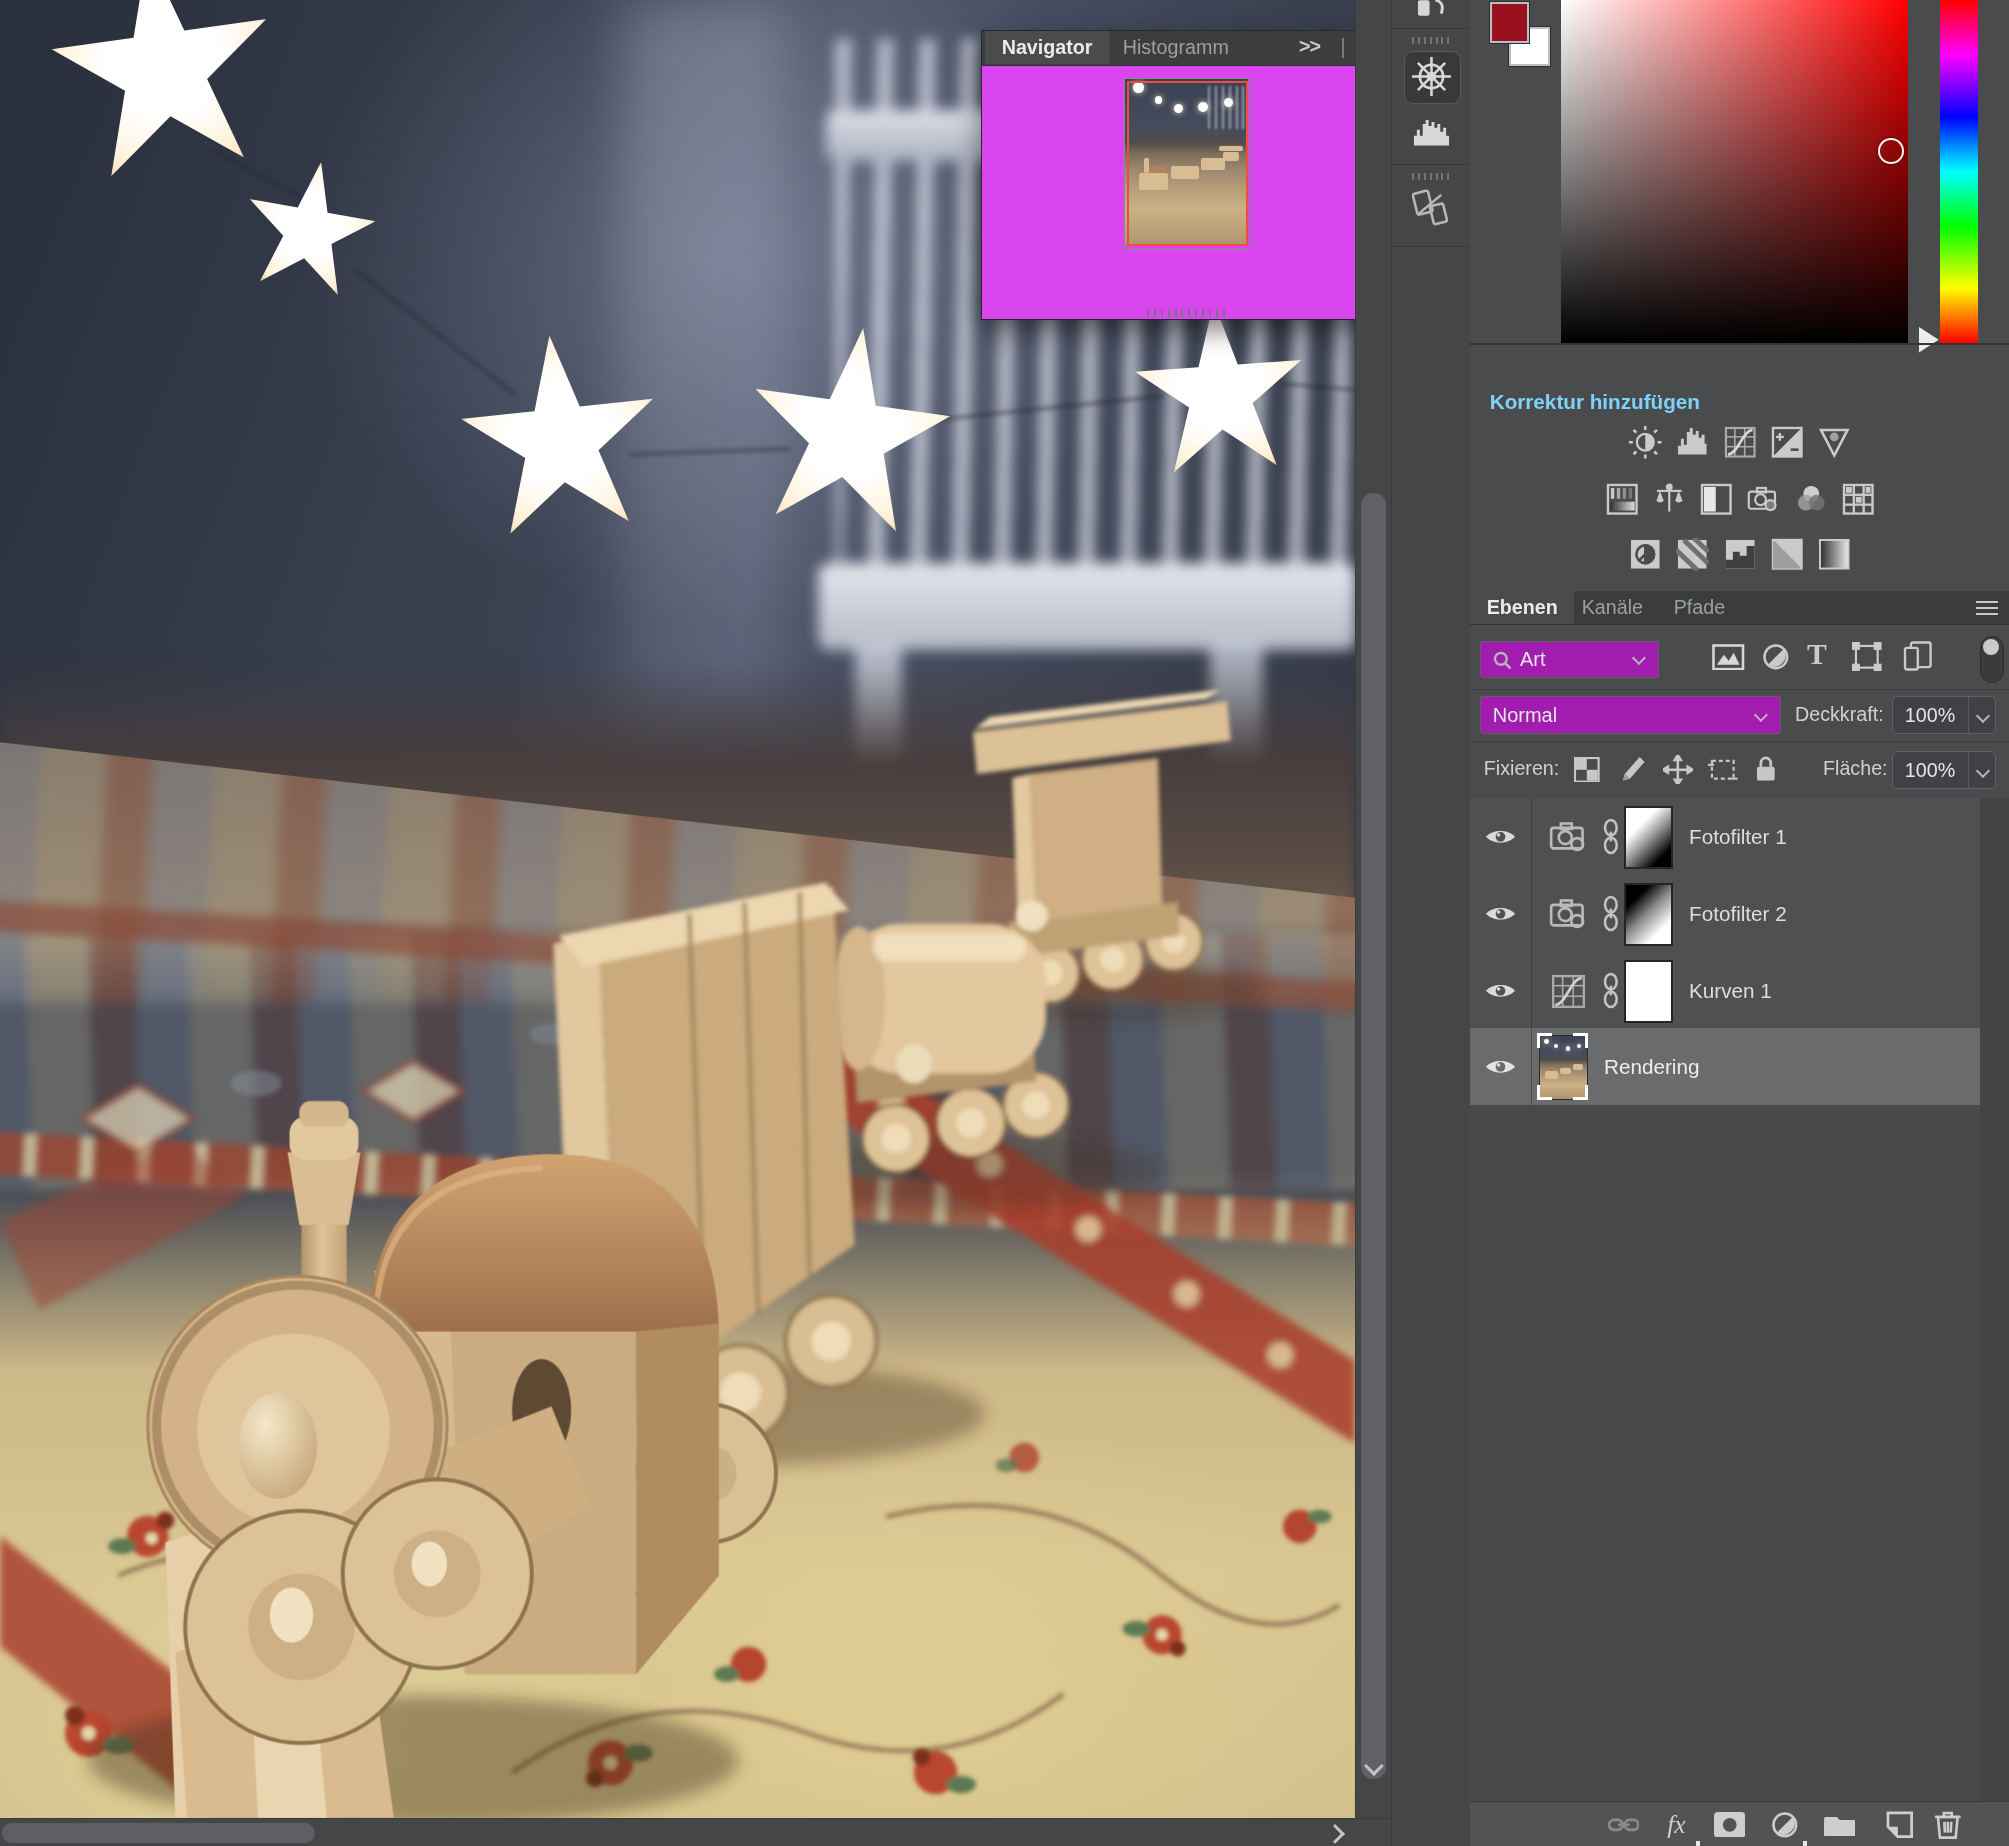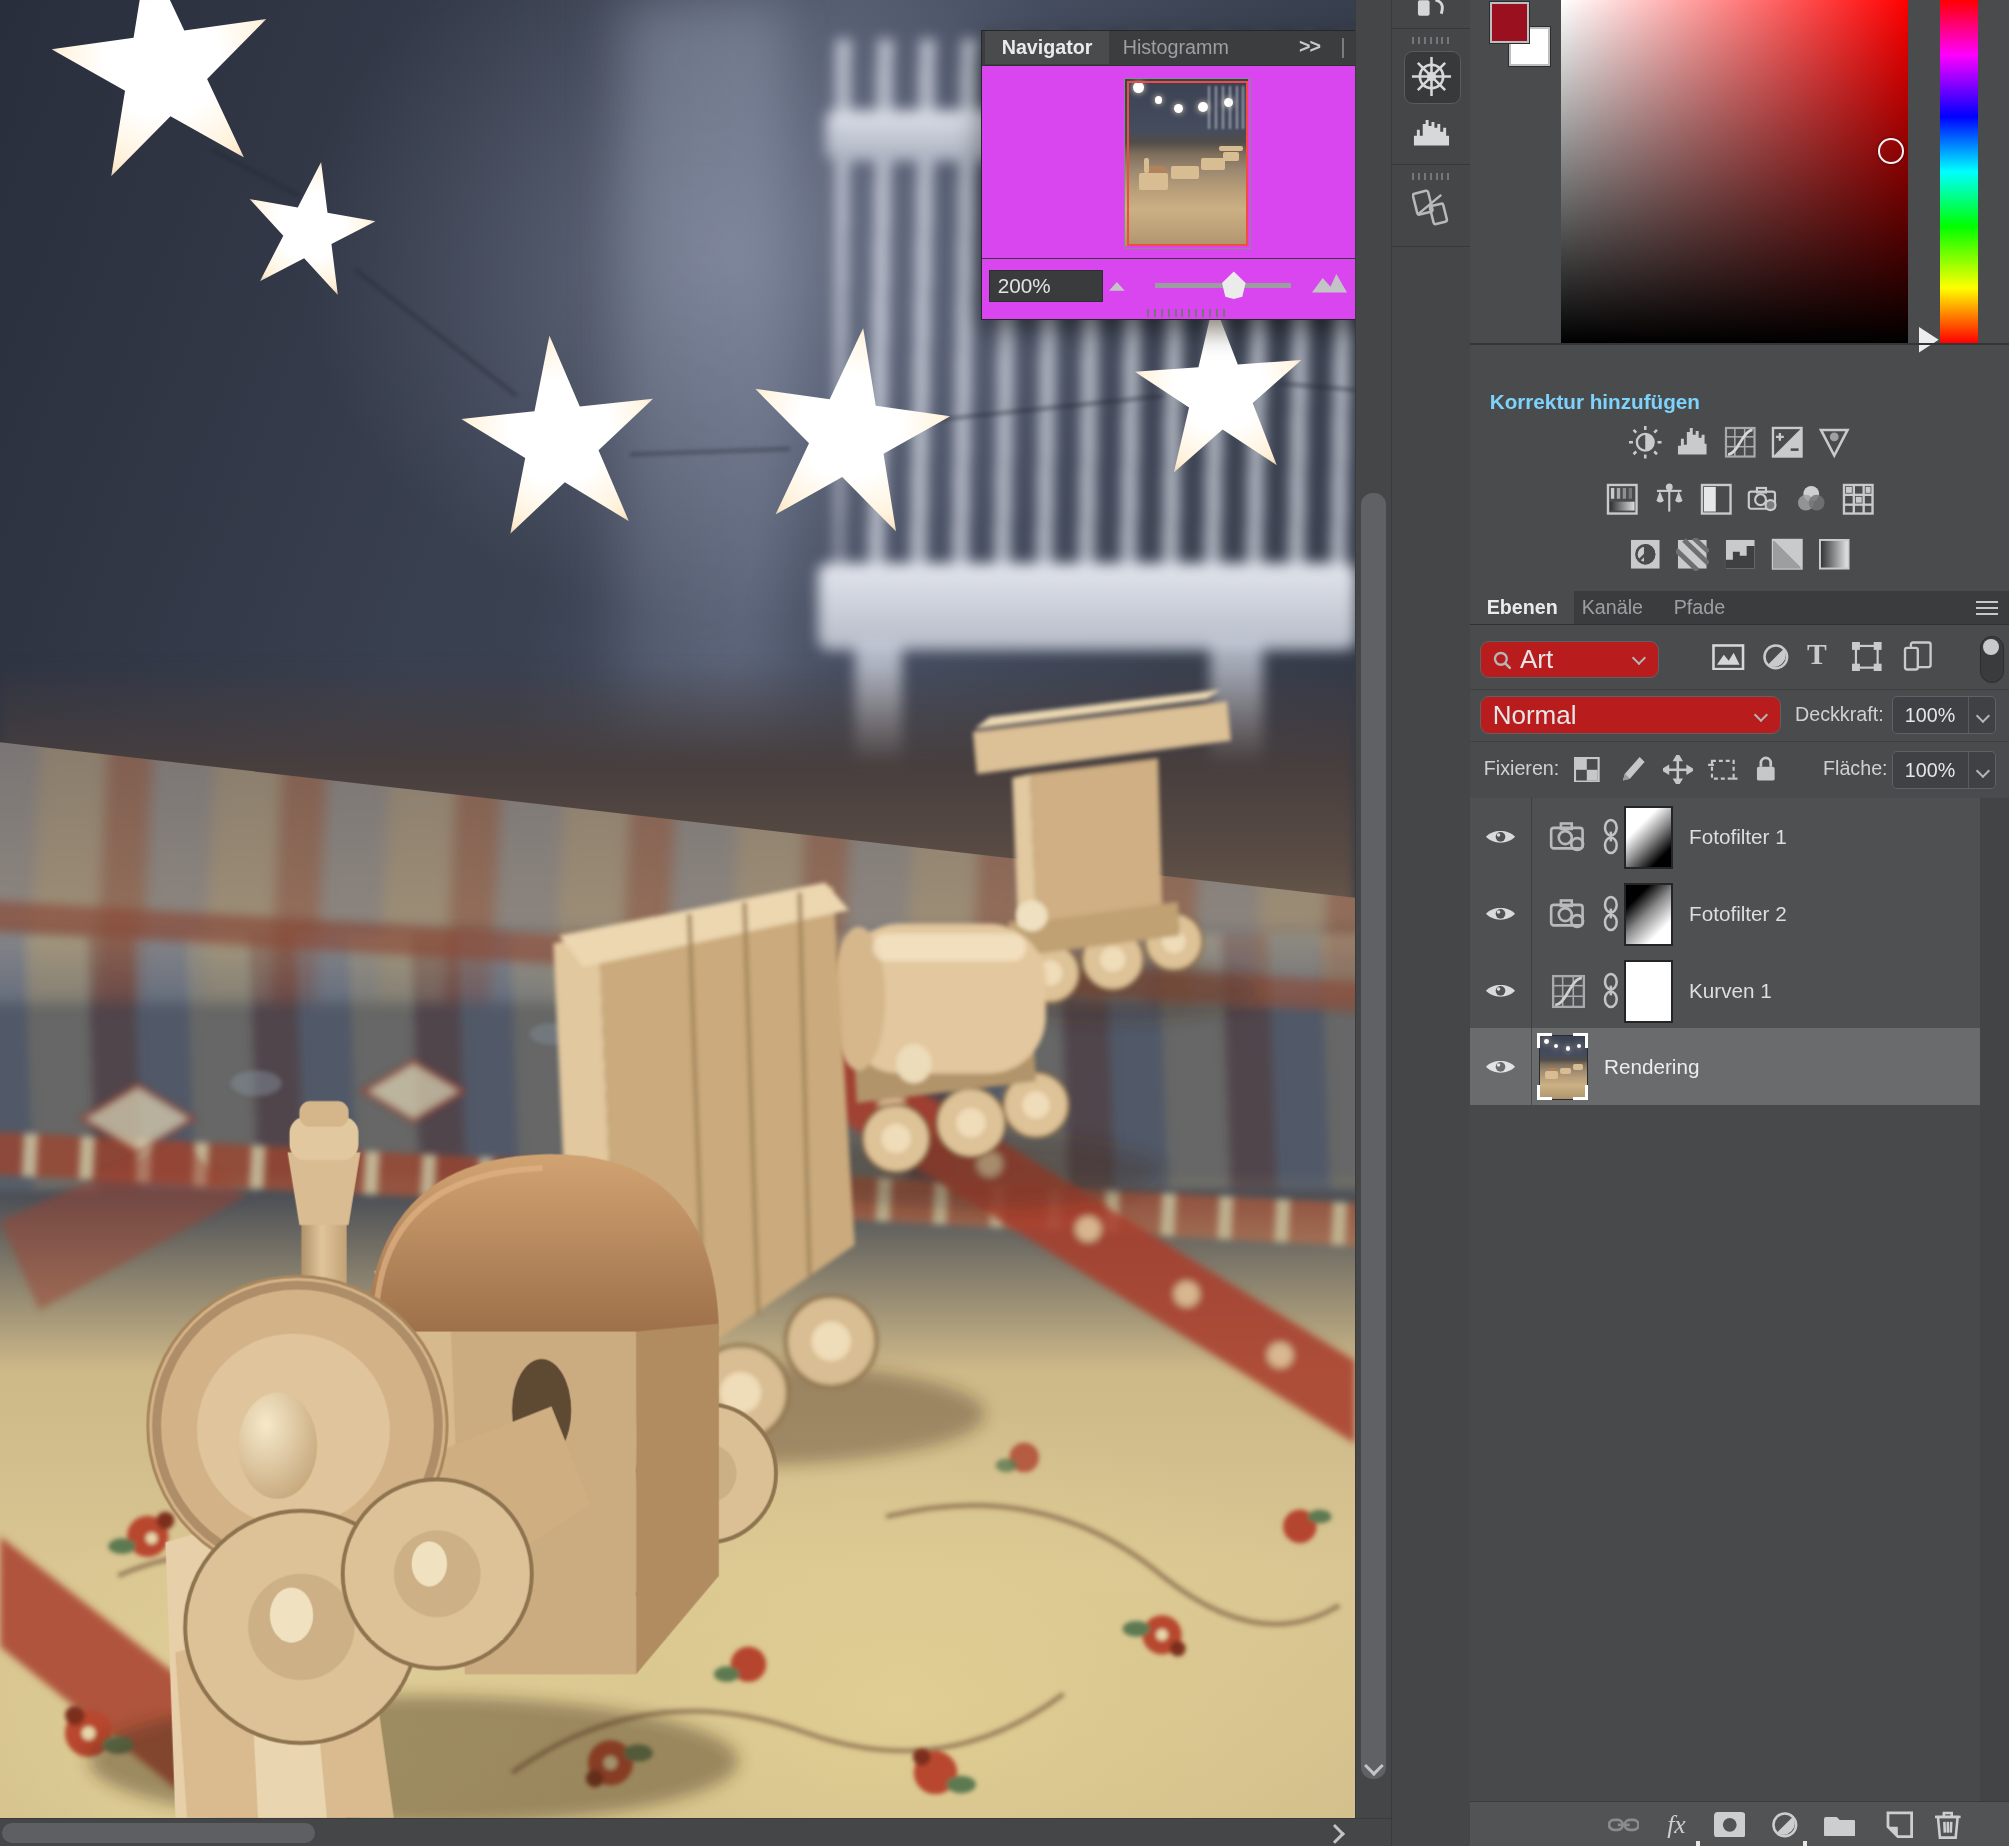--- a/index.html
+++ b/index.html
@@ -88,21 +88,21 @@
   .swatch{position:absolute;border:2px solid #bdbebf;outline:1px solid #2c2d2e;}
   .swatch-fg{left:19.7px;top:2px;width:35px;height:37px;z-index:2;}
   .swatch-bg{left:39px;top:26.6px;width:37px;height:35px;background:#fff;z-index:1;}
 
   
   .adj-head{left:19.7px;top:45px;font-size:20.7px;font-weight:600;color:#7dd3fc;}
   .adj-row{position:absolute;left:0;width:540px;display:flex;justify-content:center;gap:14.8px;}
   .adj-ic{width:32.5px;height:32.5px;display:flex;align-items:center;justify-content:center;}
 
   
-  .inputbox{position:absolute;background:#b91c1c;border:1px solid #606163;border-radius:9px;color:#e5e6e7;font-size:26px;}
+  .inputbox{position:absolute;background:#a21caf;border:1px solid #606163;border-radius:2px;color:#e5e6e7;font-size:20px;}
   .srch{left:9.9px;top:16.7px;width:177px;height:35px;line-height:35px;}
   .sel{left:9.9px;top:5.9px;width:299px;height:36px;line-height:36px;}
   .valbox{position:absolute;width:102px;height:36px;background:#404144;border:1px solid #606163;border-radius:4.9px;color:#e5e6e7;font-size:19.7px;line-height:36px;}
   .val-div{position:absolute;right:25.6px;top:0;width:1px;height:100%;background:#5a5b5d;}
   .rowline{border-bottom:1px solid #3e3f41;}
   .lbl{position:absolute;font-size:19.7px;color:#cfd0d2;}
 
   .lrow{position:absolute;left:0;width:510px;height:77px;background:#4f5052;border-bottom:1px solid #424345;}
   .lrow.sel-row{background:#6a6b6d;}
   .eye-cell{position:absolute;left:0;top:0;width:61px;height:77px;border-right:1px solid #3d3e40;display:flex;align-items:center;justify-content:center;}
@@ -390,31 +390,20 @@
           <div class="mini-roof" style="left:21.7px;top:87px;width:19.7px;height:8.9px;"></div>
           <div class="mini-wood" style="left:13.8px;top:94px;width:29.6px;height:17.7px;"></div>
           <div class="mini-wood" style="left:18.7px;top:79px;width:4.9px;height:15.8px;"></div>
           <div class="mini-wood" style="left:46px;top:87px;width:27.6px;height:13.8px;"></div>
           <div class="mini-wood" style="left:76px;top:79px;width:23.6px;height:12.8px;"></div>
           <div class="mini-wood" style="left:94px;top:67px;width:23.6px;height:5.9px;"></div>
           <div class="mini-wood" style="left:98px;top:73px;width:15.8px;height:9.9px;"></div>
         </div>
         <div class="proxy-rect"></div>
       </div>
-      <div class="nav-bottom">
-        <div class="zoom-box">200%</div>
-        <svg class="abs" style="left:126px;top:19.7px;" width="25.6" height="13.8" viewBox="0 0 26 14">
-            <path d="M1,13 L9,4 L17,13 Z" fill="#c3c4c6"></path>
-          </svg>
-        <div class="slider-track"></div>
-        <div class="slider-thumb"></div>
-        <svg class="abs" style="left:329px;top:13.8px;" width="37" height="21.7" viewBox="0 0 38 22">
-            <path d="M1,21 L12,6 L20,15 L26,2 L37,21 Z" fill="#c3c4c6"></path>
-          </svg>
-      </div>
       <div class="nav-ticks"></div>
     </div>
   </div>
 
   <div class="abs v-scroll">
     <div class="abs v-thumb"></div>
     <div class="abs chev chev-down" style="left:10.8px;top:1759px;"></div>
   </div>
   <div class="abs h-scroll">
     <div class="abs h-thumb"></div>

